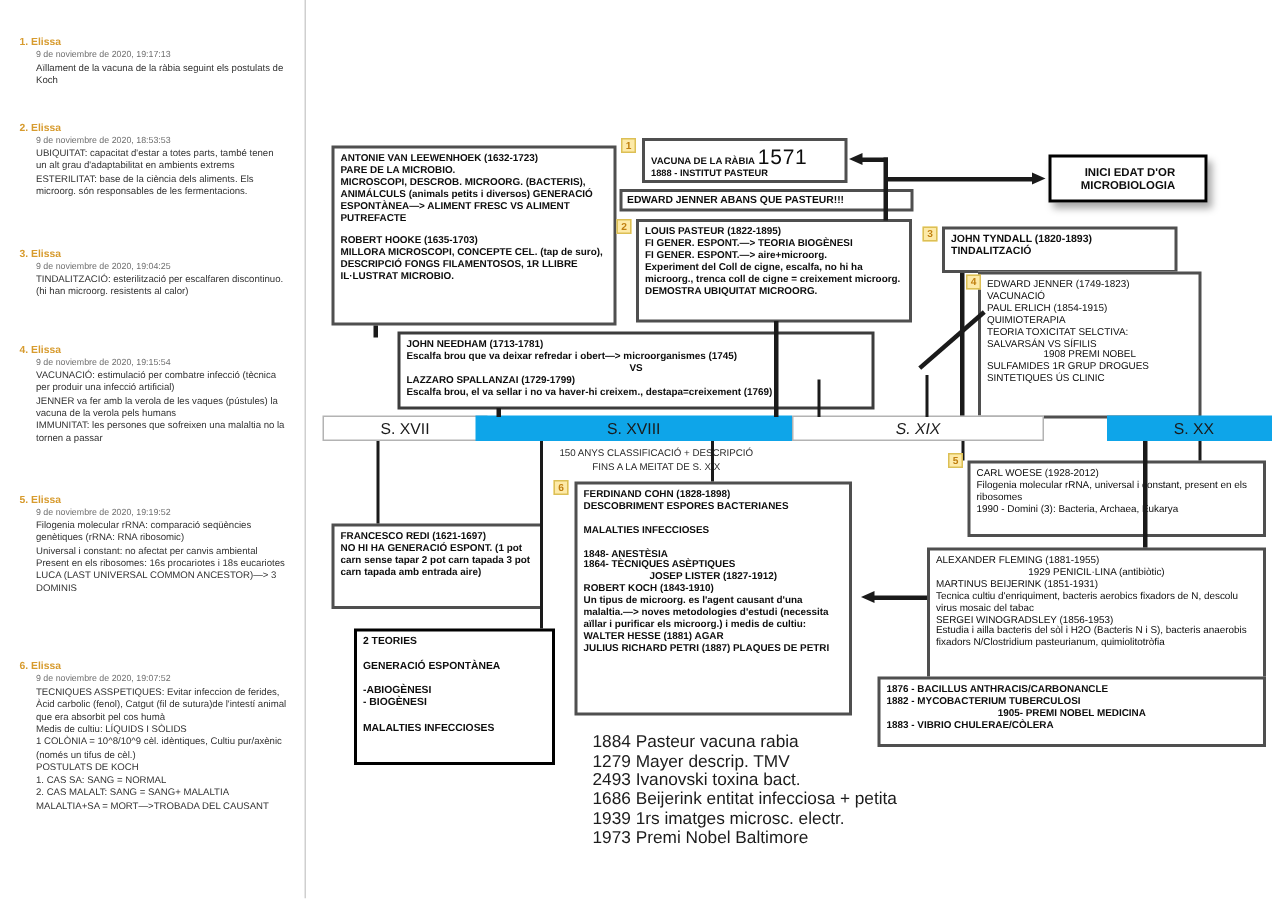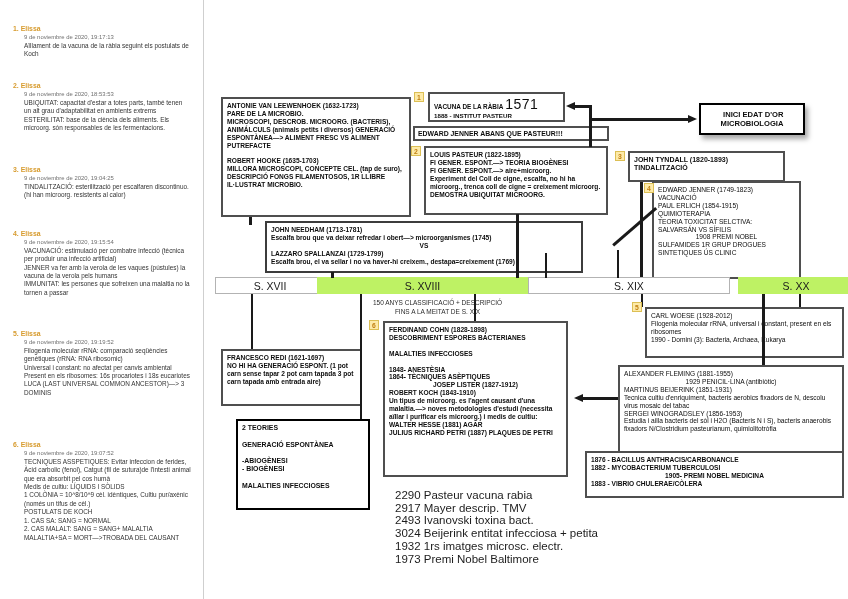--- a/index.html
+++ b/index.html
@@ -23,21 +23,21 @@
   .shadow{box-shadow:3px 4px 5px rgba(0,0,0,0.35);}
   .center{display:flex;align-items:center;justify-content:center;text-align:right;}
   
   .badge{position:absolute;width:10px;height:10px;background:#fdeaa8;border:1px solid #dcbf55;
          color:#c07f10;font-size:6.8px;font-weight:700;display:flex;align-items:center;
          justify-content:center;box-sizing:border-box;z-index:5;}
   
   .tl-seg{position:absolute;top:277px;height:17px;display:flex;align-items:center;
           justify-content:center;font-size:10.5px;color:#1a1a1a;box-sizing:border-box;}
   .tl-white{background:#fff;border:1px solid #b3b3b3;}
-  .tl-blue{background:#bef264;}
+  .tl-blue{background:#0ea5e9;}
   .tl-note{position:absolute;left:340px;top:299px;width:195px;text-align:center;font-size:6.5px;
            color:#2c2c2c;line-height:1.35;white-space:pre-line;}
   
   .conn{position:absolute;background:#1a1a1a;}
   .ah-l{position:absolute;width:0;height:0;border-top:4px solid transparent;
         border-bottom:4px solid transparent;border-right:9px solid #1a1a1a;}
   .ah-r{position:absolute;width:0;height:0;border-top:4px solid transparent;
         border-bottom:4px solid transparent;border-left:9px solid #1a1a1a;}
   
   .vac-title{font-size:6.4px;font-weight:700;}
@@ -144,21 +144,21 @@
     <div class="line b c">1908 PREMI NOBEL</div>
     <div class="line">SULFAMIDES 1R GRUP DROGUES SINTETIQUES ÚS CLINIC</div>
   </div>
 
 <div class="tl-seg tl-white" style="left:215px;width:110px;">
     <span>S. XVII</span>
   </div>
 <div class="tl-seg tl-blue" style="left:317px;width:211px;">
     <span>S. XVIII</span>
   </div>
-<div class="tl-seg tl-white" style="left:528px;width:202px;">
+<div class="tl-seg tl-white" style="left:528px;width:168px;font-style:italic;">
     <span>S. XIX</span>
   </div>
 <div class="tl-seg tl-blue" style="left:738px;width:116px;">
     <span>S. XX</span>
   </div>
 <div class="tl-note">150 ANYS CLASSIFICACIÓ + DESCRIPCIÓ
 FINS A LA MEITAT DE S. XIX</div>
 
 <div class="badge" style="left:632px;top:302px;">5</div>
 <div class="box reg" style="left:645px;top:307px;width:199px;height:51px;">
@@ -205,25 +205,25 @@
   </div>
 
 <div class="box" style="left:585px;top:451px;width:259px;height:47px;">
     <div class="line b">1876 - BACILLUS ANTHRACIS/CARBONANCLE</div>
     <div class="line b">1882 - MYCOBACTERIUM TUBERCULOSI</div>
     <div class="line b c">1905- PREMI NOBEL MEDICINA</div>
     <div class="line b">1883 - VIBRIO CHULERAE/CÒLERA</div>
   </div>
 
 <div class="events">
-    <div class="line">2290 Pasteur vacuna rabia</div>
-    <div class="line">2917 Mayer descrip. TMV</div>
+    <div class="line">1884 Pasteur vacuna rabia</div>
+    <div class="line">1279 Mayer descrip. TMV</div>
     <div class="line">2493 Ivanovski toxina bact.</div>
-    <div class="line">3024 Beijerink entitat infecciosa + petita</div>
-    <div class="line">1932 1rs imatges microsc. electr.</div>
+    <div class="line">1686 Beijerink entitat infecciosa + petita</div>
+    <div class="line">1939 1rs imatges microsc. electr.</div>
     <div class="line">1973 Premi Nobel Baltimore</div>
   </div>
 
 <div class="conn" style="left:249px;top:217px;width:3px;height:8px;"></div>
 <div class="conn" style="left:331px;top:272px;width:3px;height:6px;"></div>
 <div class="conn" style="left:516px;top:214px;width:3px;height:64px;"></div>
 <div class="conn" style="left:545px;top:253px;width:2px;height:25px;"></div>
 
 <div class="ah-l" style="left:566px;top:102px;"></div>
 <div class="conn" style="left:574px;top:105px;width:18px;height:2.5px;"></div>

